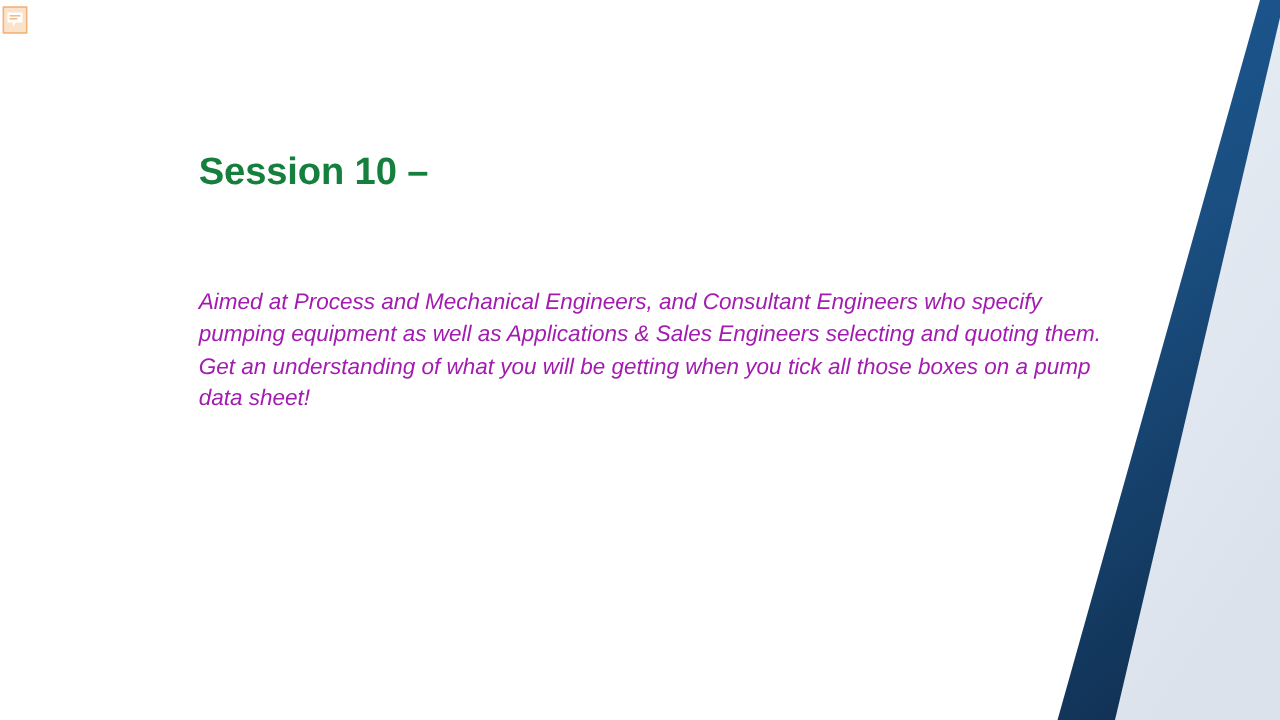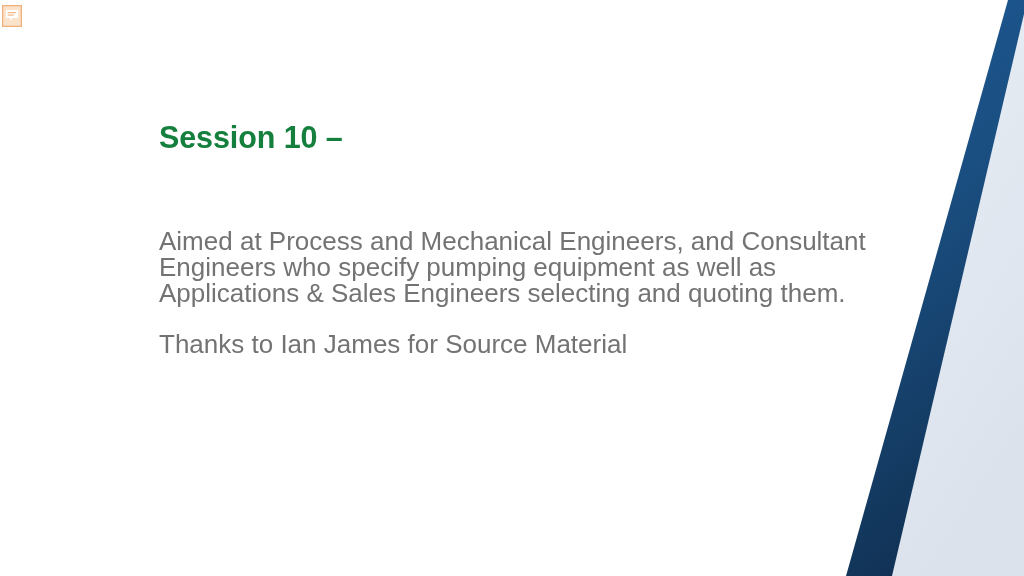--- a/index.html
+++ b/index.html
@@ -64,22 +64,23 @@
     letter-spacing: -0.1px;
     margin: 0;
     white-space: pre-line;
   }
   .title-line { display: block; }
 
   #body {
     margin-top: 30px;
   }
   .para {
-    color: #737373;
-    font-size: 26px;
+    color: #a21caf;
+    font-size: 18px;
+    font-style: italic;
     line-height: 25.8px;
     margin: 0;
   }
   .para.spacer-before { margin-top: 25.5px; }
 </style>
 </head>
 <body>
 
 <div id="slide">
 
@@ -114,17 +115,17 @@
   </div>
 
   <div id="content">
 
     <h1 id="title">
       <span class="title-line">Session 10 –</span>
     </h1>
 
     <div id="body">
       <p class="para">Aimed at Process and Mechanical Engineers, and Consultant Engineers who specify pumping equipment as well as Applications &amp; Sales Engineers selecting and quoting them.</p>
-      <p class="para spacer-before">Thanks to Ian James for Source Material</p>
+      <p class="para">Get an understanding of what you will be getting when you tick all those boxes on a pump data sheet!</p>
     </div>
 
   </div>
 </div>
 
 </body></html>

